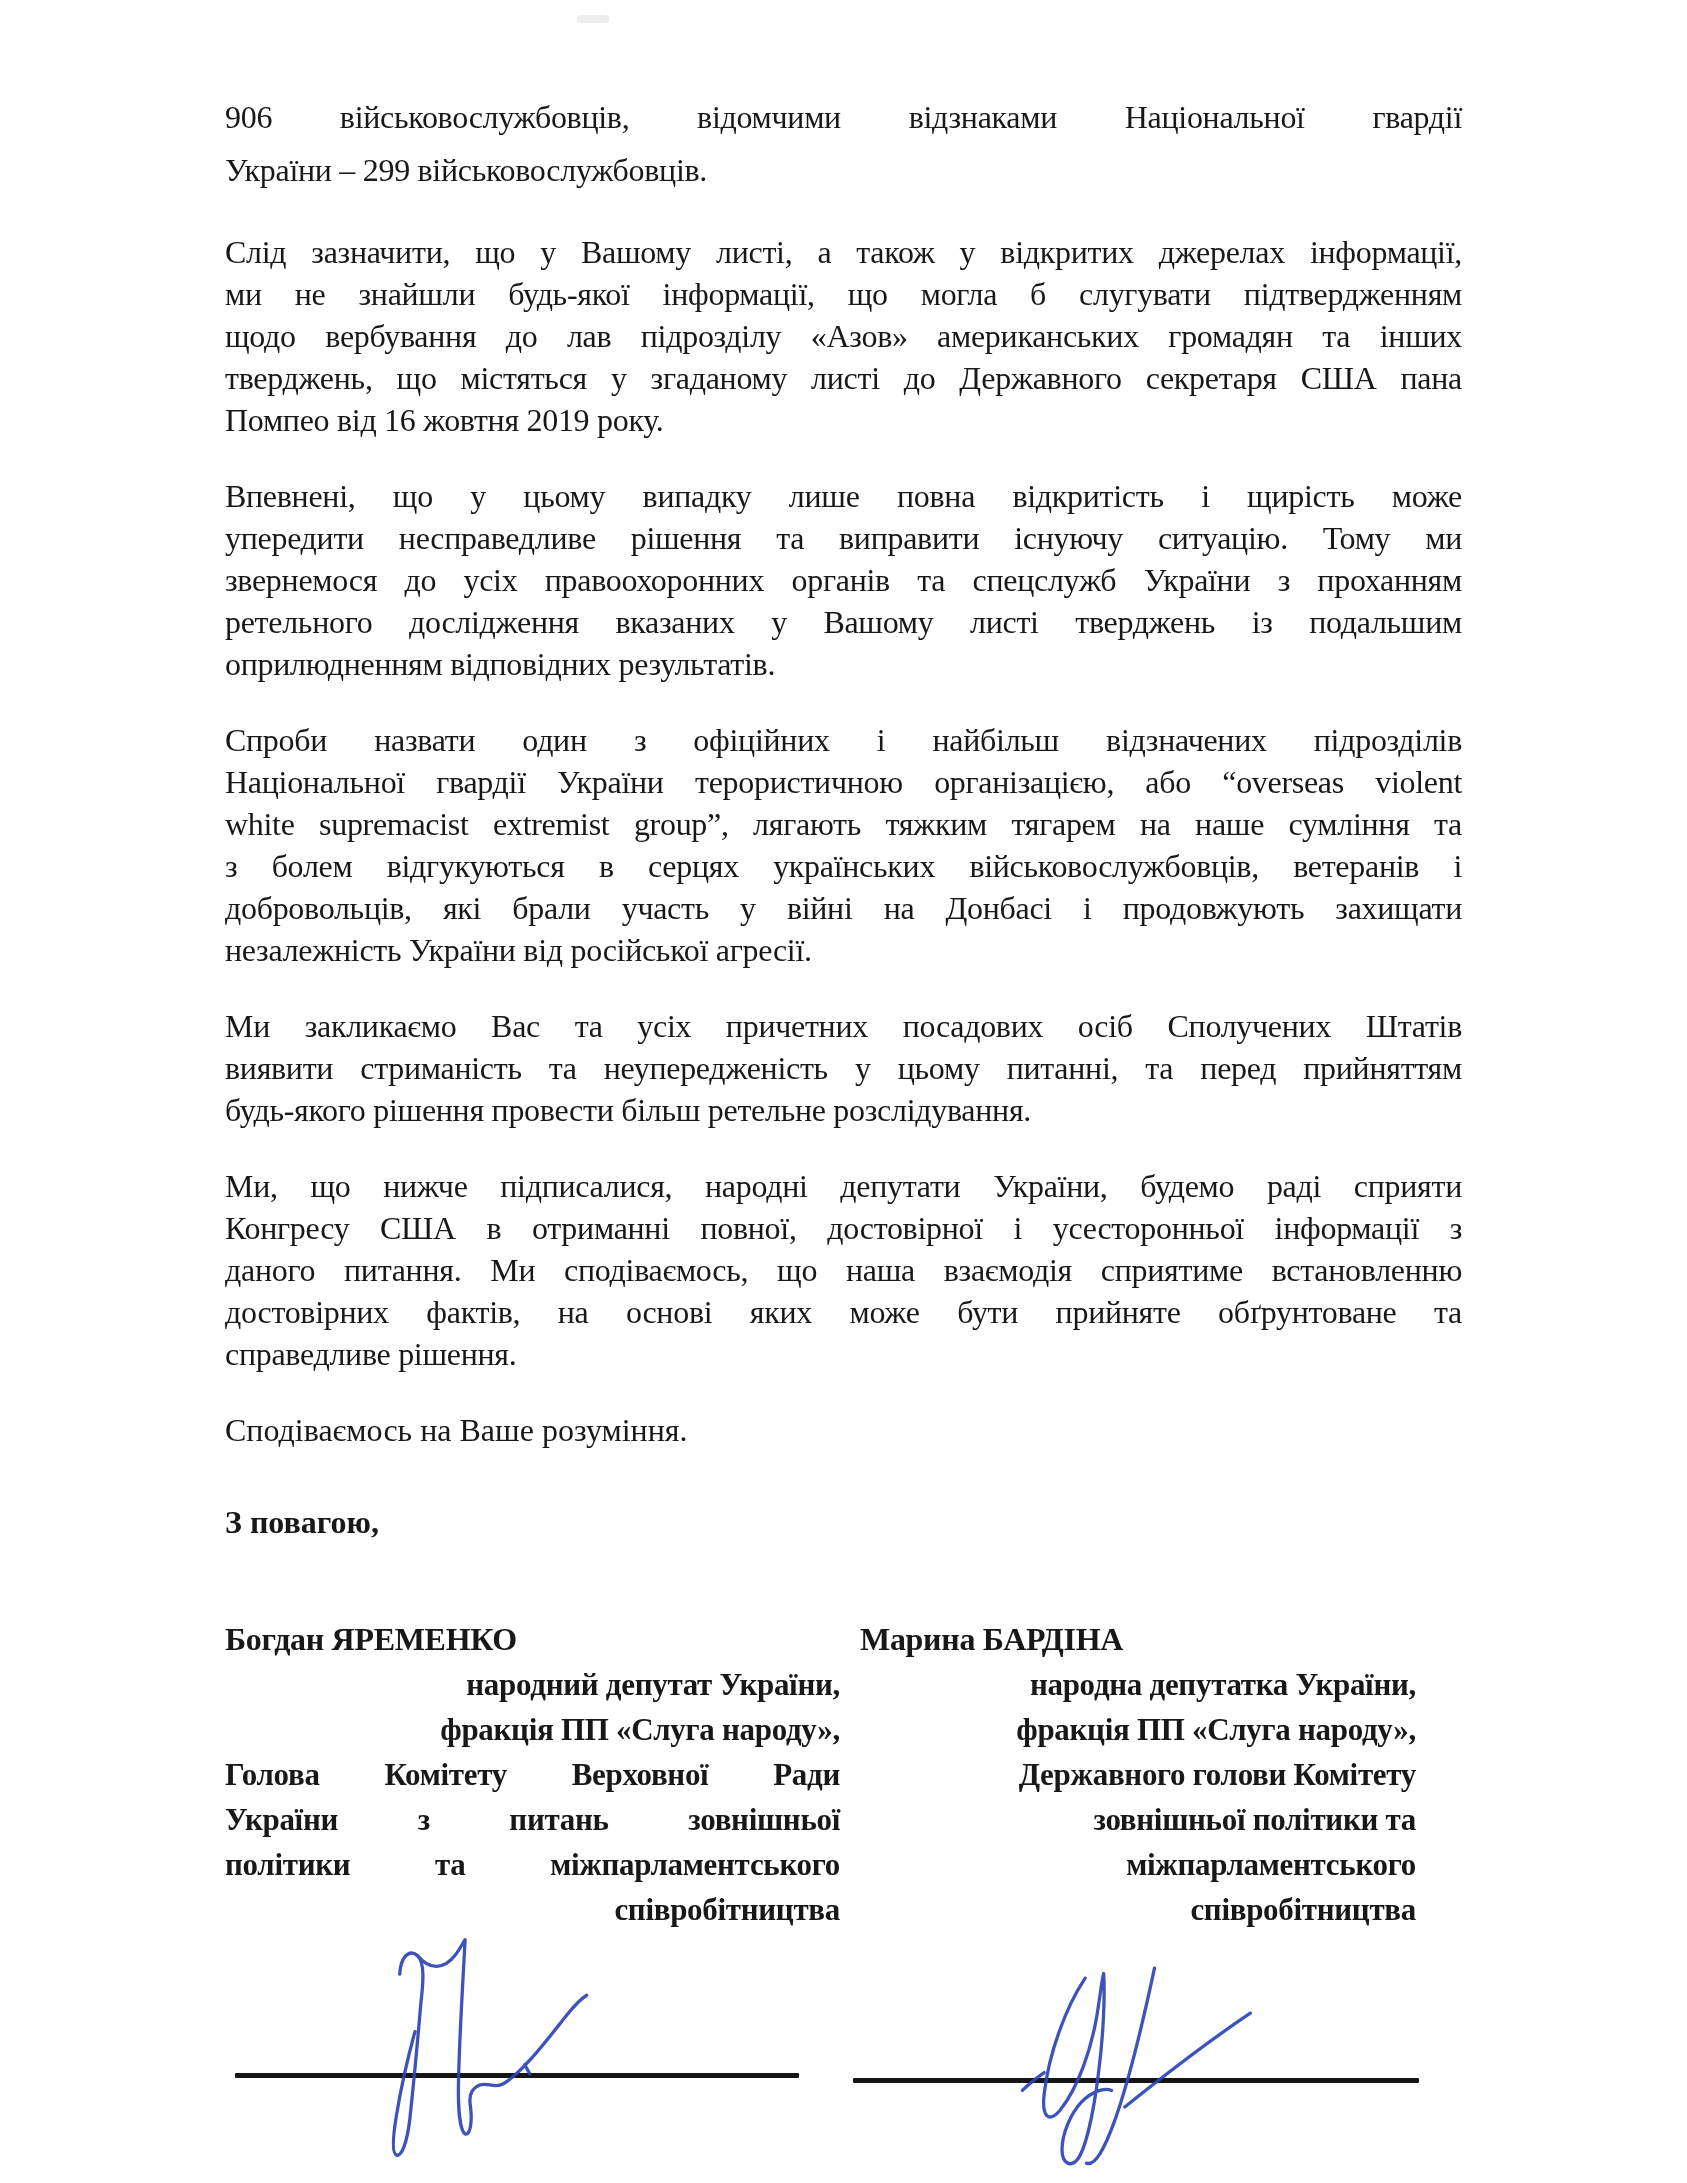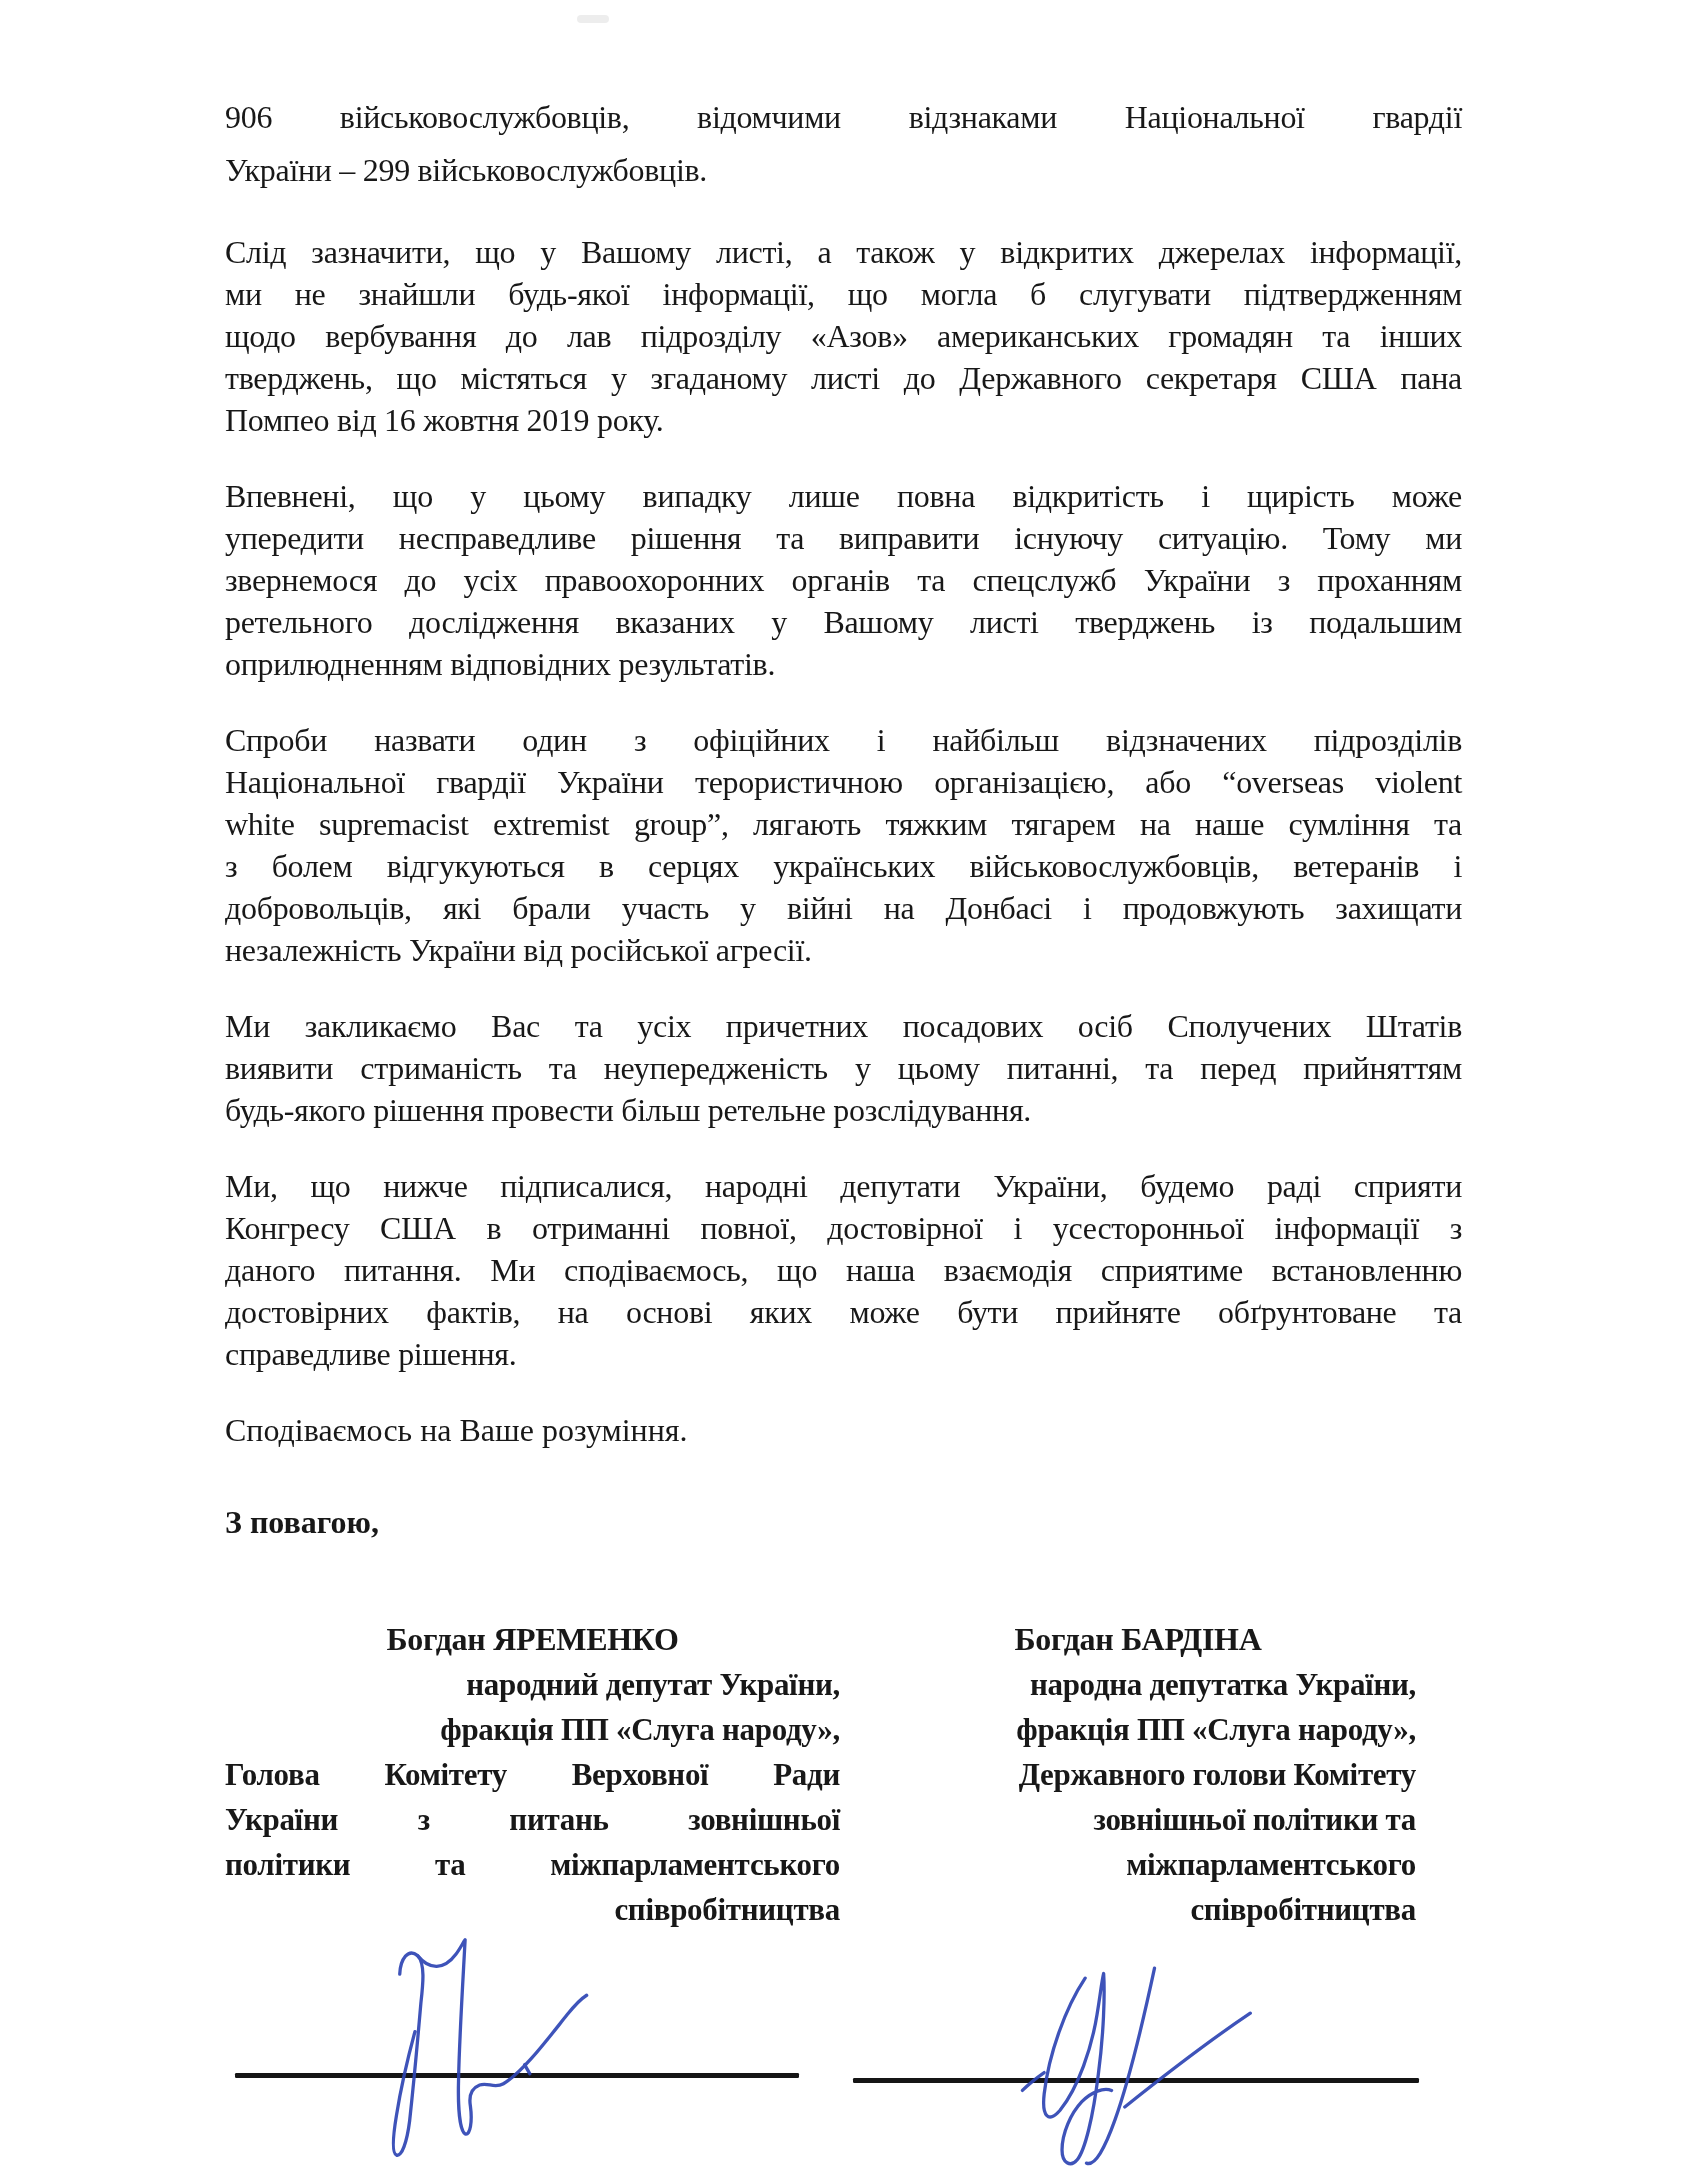--- a/index.html
+++ b/index.html
@@ -30,21 +30,21 @@
   .para.p1 .line{line-height:53px;}
   .single{font-size:32px;line-height:42px;text-align:left;margin:0;}
   .gap-before-valediction{margin-top:50px;font-weight:bold;}
 
   
   .sig-row{display:flex;margin-top:74px;}
   .sig-col{display:block;}
   .sig-col.left{width:615px;}
   .sig-spacer{width:20px;flex:0 0 20px;}
   .sig-col.right{width:556px;}
-  .sig-name{font-weight:bold;font-size:32px;line-height:45px;letter-spacing:-0.3px;text-align:center;}
+  .sig-name{font-weight:bold;font-size:32px;line-height:45px;letter-spacing:-0.3px;}
   .sig-line{font-weight:bold;font-size:31px;line-height:45px;letter-spacing:-0.3px;text-align:right;}
   .sig-line.jst{text-align:justify;text-align-last:justify;}
 
   
   .rule{position:absolute;background:#151515;height:4.6px;border-radius:1.3px;}
   .rule.left-rule{left:235px;top:2073px;width:564px;}
   .rule.right-rule{left:853px;top:2078px;width:566px;}
 
   
   .ink{position:absolute;}
@@ -118,21 +118,21 @@
         <div class="sig-name">Богдан ЯРЕМЕНКО</div>
         <div class="sig-line">народний депутат України,</div>
         <div class="sig-line">фракція ПП «Слуга народу»,</div>
         <div class="sig-line jst">Голова Комітету Верховної Ради</div>
         <div class="sig-line jst">України з питань зовнішньої</div>
         <div class="sig-line jst">політики та міжпарламентського</div>
         <div class="sig-line">співробітництва</div>
       </div>
       <div class="sig-spacer"></div>
       <div class="sig-col right">
-        <div class="sig-name">Богдан БАРДІНА</div>
+        <div class="sig-name">Марина БАРДІНА</div>
         <div class="sig-line">народна депутатка України,</div>
         <div class="sig-line">фракція ПП «Слуга народу»,</div>
         <div class="sig-line">Державного голови Комітету</div>
         <div class="sig-line">зовнішньої політики та</div>
         <div class="sig-line">міжпарламентського</div>
         <div class="sig-line">співробітництва</div>
       </div>
     </div>
 
   </div>

